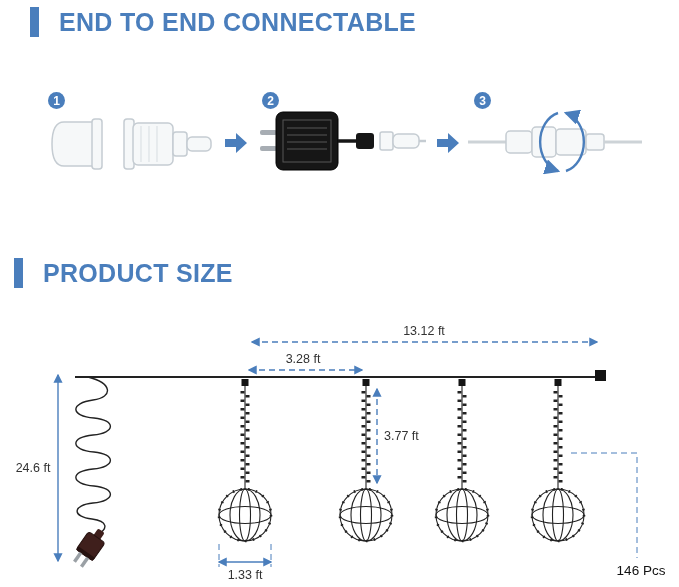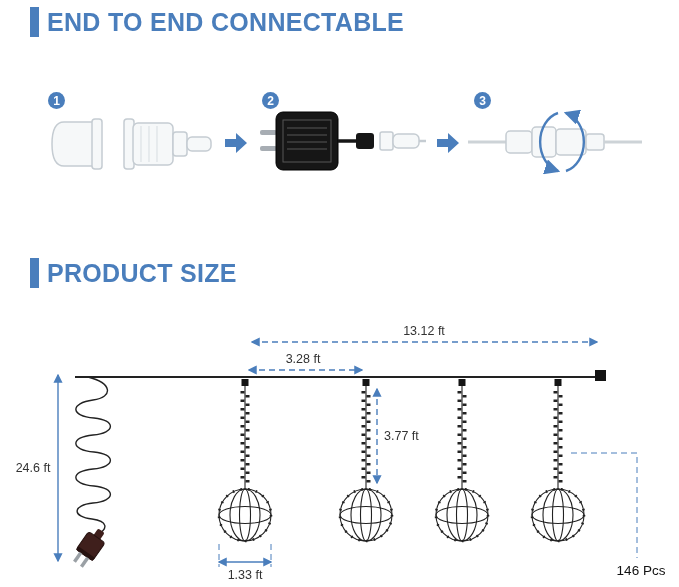--- a/index.html
+++ b/index.html
@@ -1,20 +1,20 @@
 <!DOCTYPE html>
 <html style="--accent: #4a7ebc; --ink: #222222; --plug: #3f1f1c;"><head>
 <meta charset="utf-8">
 <style>
   :root { --accent:#4a7ebc; --ink:#222222; --plug:#3f1f1c; }
   * { margin:0; padding:0; box-sizing:border-box; }
   body { background:#ffffff; font-family:"Liberation Sans", sans-serif; }
   .page { position:relative; width:679px; height:587px; background:#fff; overflow:hidden; }
 
-  .section-title { position:absolute; display:flex; align-items:center; gap:8px; }
+  .section-title { position:absolute; display:flex; align-items:center; gap:20px; }
   .accent-bar { width:9px; height:30px; background:var(--accent); }
   .section-title h1 { color:var(--accent); font-size:25px; font-weight:bold; letter-spacing:.3px; white-space:nowrap; }
 
   .step { position:absolute; }
   .step svg { position:absolute; left:0; top:0; }
   .badge {
     position:absolute; top:6px; left:10px; z-index:2;
     width:17px; height:17px; border-radius:50%;
     background:var(--accent); color:#fff;
     font-size:12px; font-weight:bold;
@@ -115,21 +115,21 @@
         <rect class="part" x="122" y="48" width="18" height="16" rx="3"></rect>
         <line x1="140" y1="56" x2="178" y2="56" stroke="#cdd3d7" stroke-width="3"></line>
       </g>
       <g>
         <path class="rot" d="M 94 27 A 24 30 0 0 0 94 85" marker-end="url(#arrB)"></path>
         <path class="rot" d="M 102 85 A 24 30 0 0 0 102 27" marker-end="url(#arrB)"></path>
       </g>
     </svg>
   </div>
 
-  <div class="section-title" style="top:258px; left:30px;">
+  <div class="section-title" style="top:258px; left:14px;">
     <div class="accent-bar"></div>
     <h1>PRODUCT SIZE</h1>
   </div>
 
   <svg class="diagram" style="left:0; top:315px;" width="679" height="272" viewBox="0 0 679 272">
 
     <g>
       <line class="dim dashed" x1="252" y1="27" x2="597" y2="27" marker-start="url(#arrB)" marker-end="url(#arrB)"></line>
       <text class="dim-text" x="424" y="20" text-anchor="middle">13.12 ft</text>
     </g>

